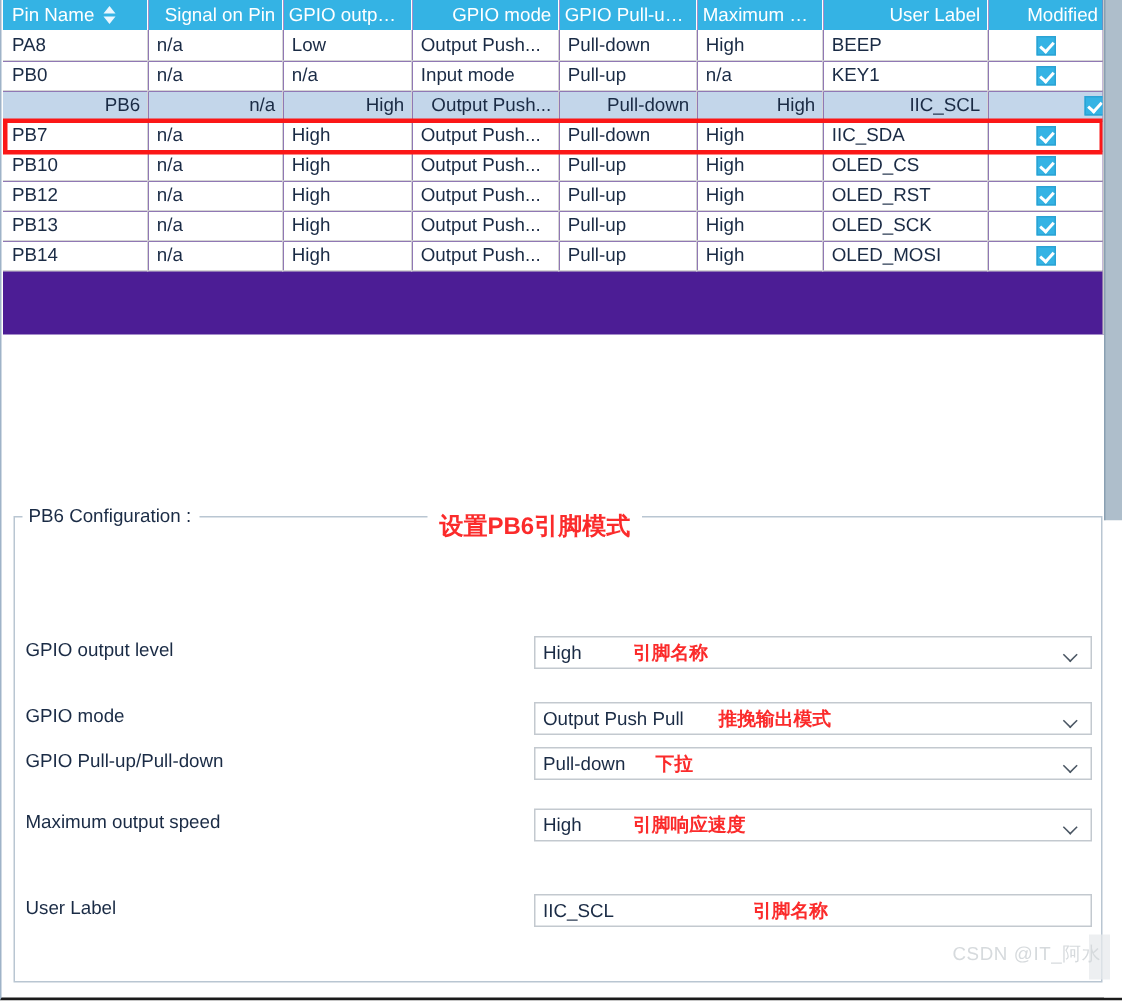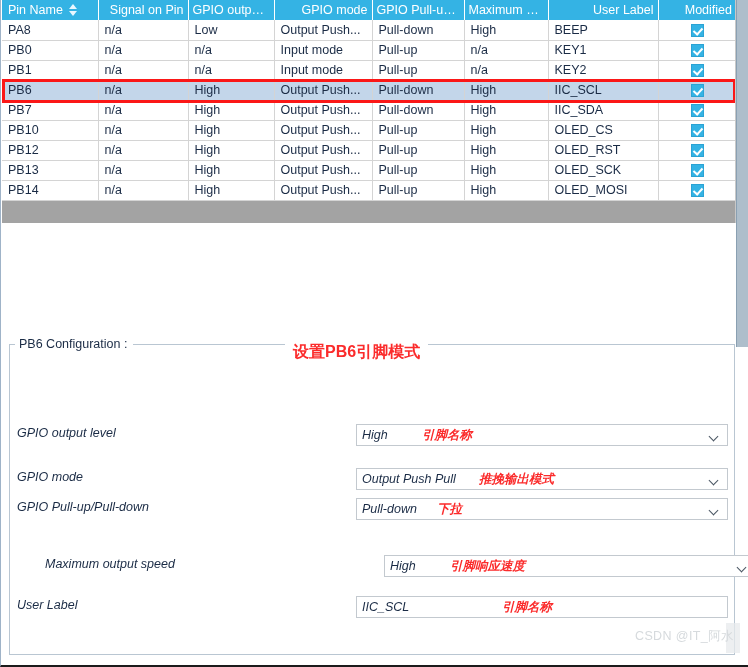--- a/index.html
+++ b/index.html
@@ -30,21 +30,21 @@
   }
 
   
   #pin-table-wrap {
     position: absolute;
     left: 1px;
     top: 0;
     width: 734px;
     height: 223px;
     box-sizing: border-box;
-    background: #a3a3a3;
+    background: #4c1d95;
     border-right: 1px solid #c8c8c8;
     overflow: hidden;
   }
   table.pin-table {
     border-collapse: collapse;
     width: 734px;
     table-layout: fixed;
     font-size: 12.5px;
   }
   table.pin-table th {
@@ -77,20 +77,21 @@
     background: #ffffff;
     color: #1a2b45;
     font-size: 12.5px;
   }
   table.pin-table td.cell-check {
     text-align: center;
     padding: 0;
   }
   table.pin-table tr.row-selected td {
     background: #c3d6ea;
+    text-align: right;
   }
   .sort-arrows {
     display: inline-block;
     position: relative;
     width: 9px;
     height: 12px;
     vertical-align: -2px;
     margin-left: 6px;
   }
   .sort-arrows .up, .sort-arrows .dn {
@@ -184,21 +185,20 @@
     line-height: 20px;
     white-space: nowrap;
   }
 
   
   .form-row {
     position: absolute;
     left: 8px;
     width: 670px;
     height: 22px;
-    font-style: italic;
   }
   .form-label {
     position: absolute;
     left: 8px;
     top: 2px;
     font-size: 12.5px;
     color: #1a2b45;
     white-space: nowrap;
   }
   .field {
@@ -315,30 +315,20 @@
           <tr>
             <td>PB0</td>
             <td>n/a</td>
             <td>n/a</td>
             <td>Input mode</td>
             <td>Pull-up</td>
             <td>n/a</td>
             <td>KEY1</td>
             <td class="cell-check" style="border-right: none;"><span class="chk"></span></td>
           </tr>
-          <tr>
-            <td>PB1</td>
-            <td>n/a</td>
-            <td>n/a</td>
-            <td>Input mode</td>
-            <td>Pull-up</td>
-            <td>n/a</td>
-            <td>KEY2</td>
-            <td class="cell-check" style="border-right: none;"><span class="chk"></span></td>
-          </tr>
           <tr class="row-selected">
             <td>PB6</td>
             <td>n/a</td>
             <td>High</td>
             <td>Output Push...</td>
             <td>Pull-down</td>
             <td>High</td>
             <td>IIC_SCL</td>
             <td class="cell-check" style="border-right: none;"><span class="chk"></span></td>
           </tr>
@@ -422,21 +412,21 @@
         </div>
       </div>
       <div class="form-row" style="top: 498px;">
         <div class="form-label">GPIO Pull-up/Pull-down</div>
         <div class="field">
           <span class="value">Pull-down</span>
           <span class="annot" style="left: 80px;">下拉</span>
           <span class="caret"></span>
         </div>
       </div>
-      <div class="form-row" style="top: 555px; margin-left: 28px;">
+      <div class="form-row" style="top: 539px;">
         <div class="form-label">Maximum output speed</div>
         <div class="field">
           <span class="value">High</span>
           <span class="annot" style="left: 65px;">引脚响应速度</span>
           <span class="caret"></span>
         </div>
       </div>
       <div class="form-row" style="top: 596px;">
         <div class="form-label">User Label</div>
         <div class="field">

